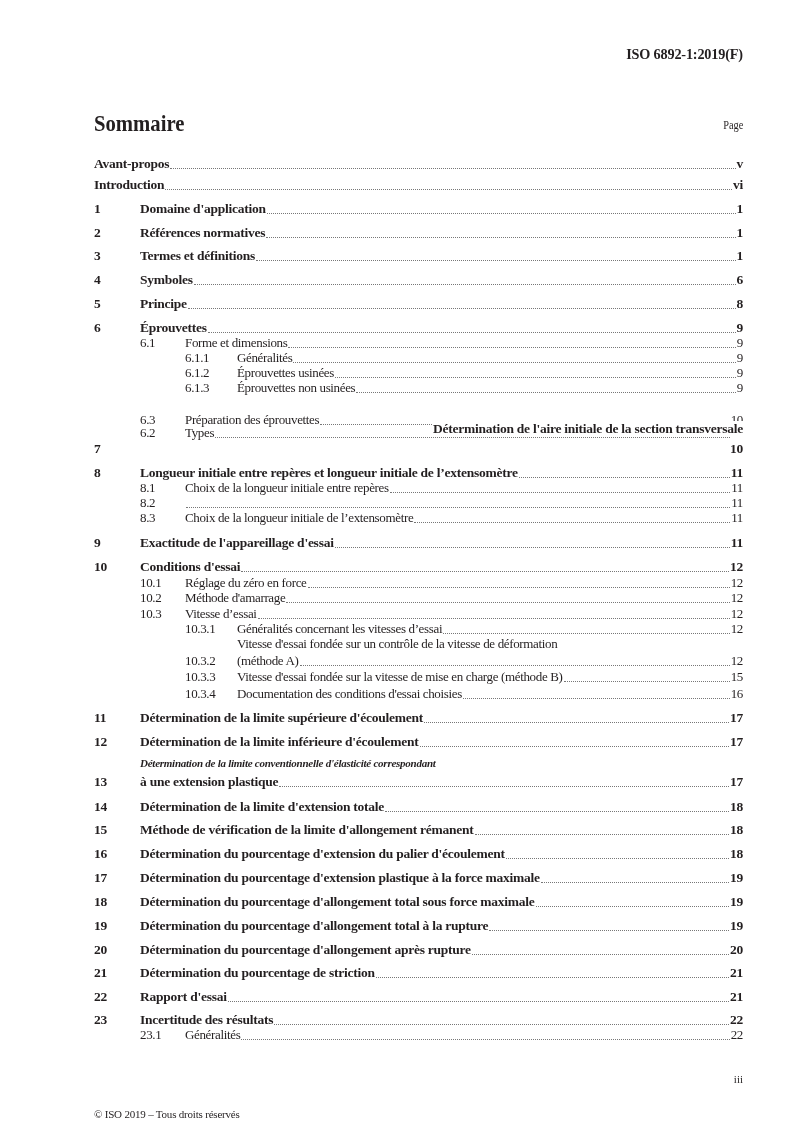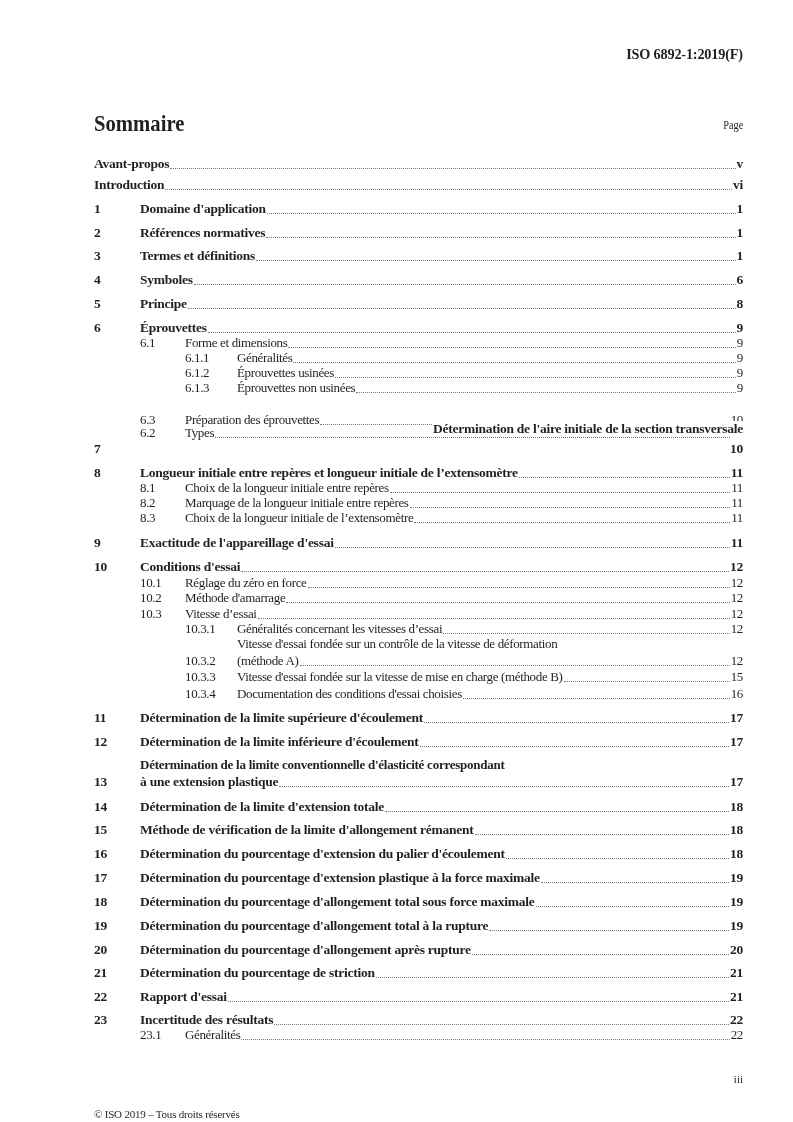--- a/index.html
+++ b/index.html
@@ -16,21 +16,21 @@
   .row .num { position: absolute; bottom: 0; white-space: nowrap; }
   .row .lbl { position: absolute; bottom: 0; right: 0; display: flex; align-items: flex-end; }
   .lbl .txt { white-space: nowrap; background: #fff; padding-right: 0; }
   .lbl .dots { flex: 1; border-bottom: 1px dotted #777; margin: 0 1px 3px 1px; height: 0; }
   .lbl .pg { white-space: nowrap; }
   .l1 { font-weight: bold; font-size: 13.5px; }
   .l2, .l3 { font-size: 13px; }
   .l1 .txt, .l1 .num, .l1 .pg { letter-spacing: -0.25px; }
   .l2 .txt, .l3 .txt, .l2 .num, .l3 .num, .l2 .pg, .l3 .pg { letter-spacing: -0.35px; }
   .cont { position: absolute; font-size: 13px; white-space: nowrap; letter-spacing: -0.35px; }
-  .cont.bold { font-weight: bold; font-size: 13px; letter-spacing: -0.25px; }
+  .cont.bold { font-weight: bold; font-size: 11px; letter-spacing: -0.25px; font-style: italic; }
   .footer-left { position: absolute; top: 1073px; left: 94px; font-size: 11px; letter-spacing: -0.2px; margin-top: 35px; }
   .footer-right { position: absolute; top: 1073px; right: 50px; font-size: 11px; }
 </style>
 </head>
 <body>
 
 <div>
   <div class="doc-id">ISO 6892-1:2019(F)</div>
   <div class="title">Sommaire</div>
   <div class="page-label">Page</div>
@@ -166,21 +166,20 @@
         <span class="num" style="left: 46px;">8.1</span>
         <span class="lbl" style="left: 91px;">
           <span class="txt">Choix de la longueur initiale entre repères</span>
           <span class="dots"></span>
           <span class="pg">11</span>
         </span>
       </div>
       <div class="row l2" style="top: 495px;">
         <span class="num" style="left: 46px;">8.2</span>
         <span class="lbl" style="left: 91px;">
-          <span class="txt">Marquage de la longueur initiale entre repères</span>
           <span class="dots"></span>
           <span class="pg">11</span>
         </span>
       </div>
       <div class="row l2" style="top: 510px;">
         <span class="num" style="left: 46px;">8.3</span>
         <span class="lbl" style="left: 91px;">
           <span class="txt">Choix de la longueur initiale de l’extensomètre</span>
           <span class="dots"></span>
           <span class="pg">11</span>

